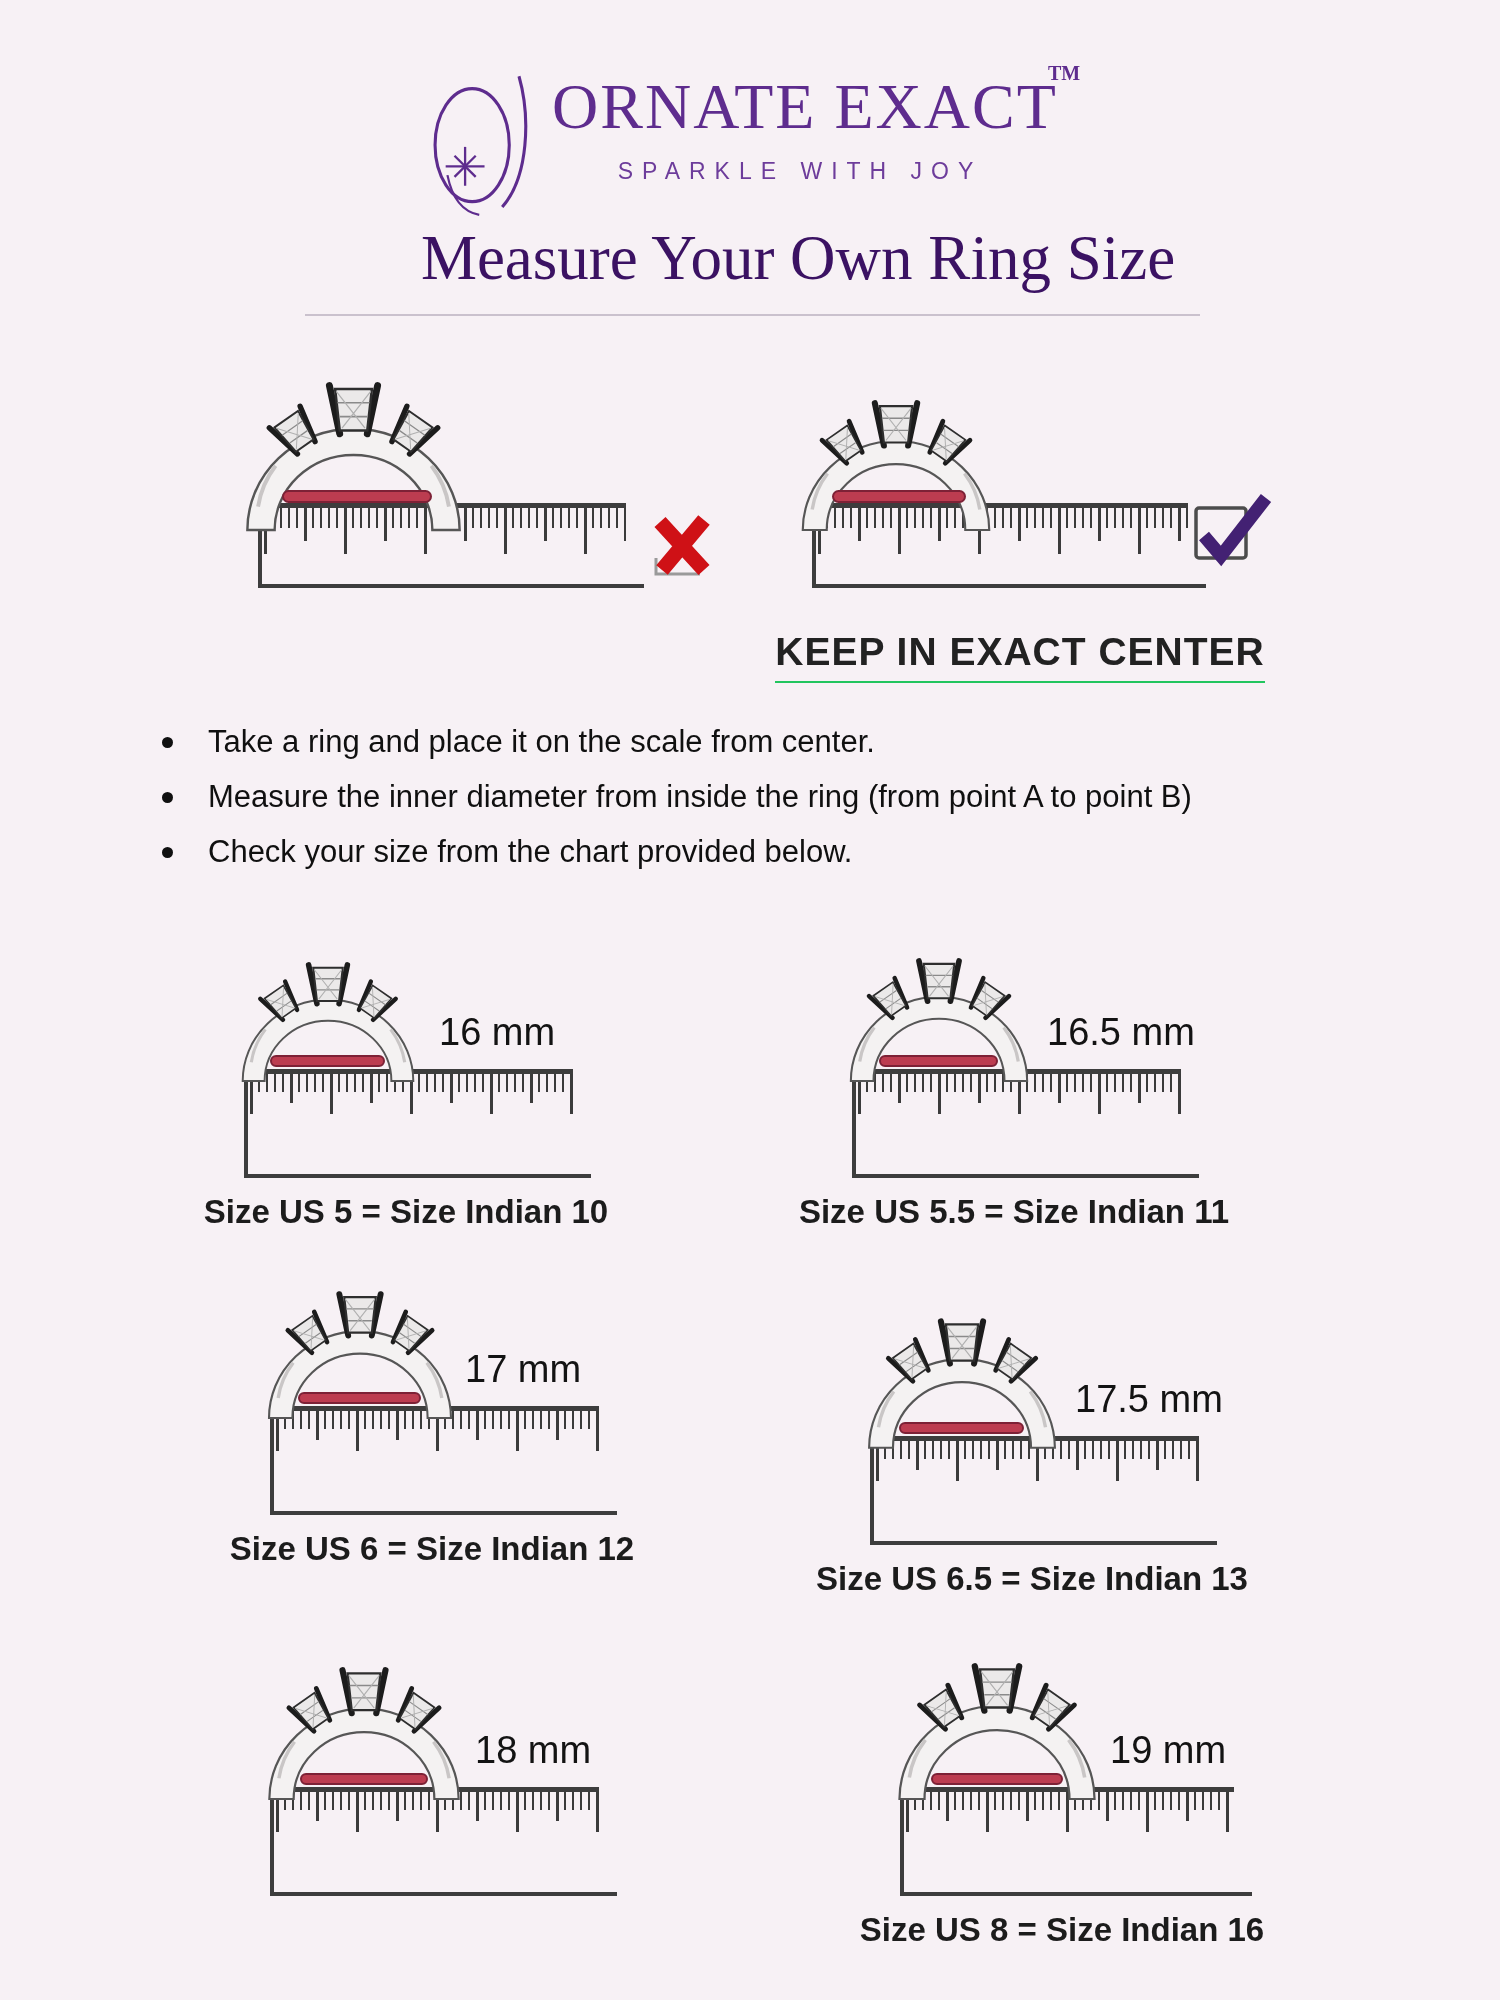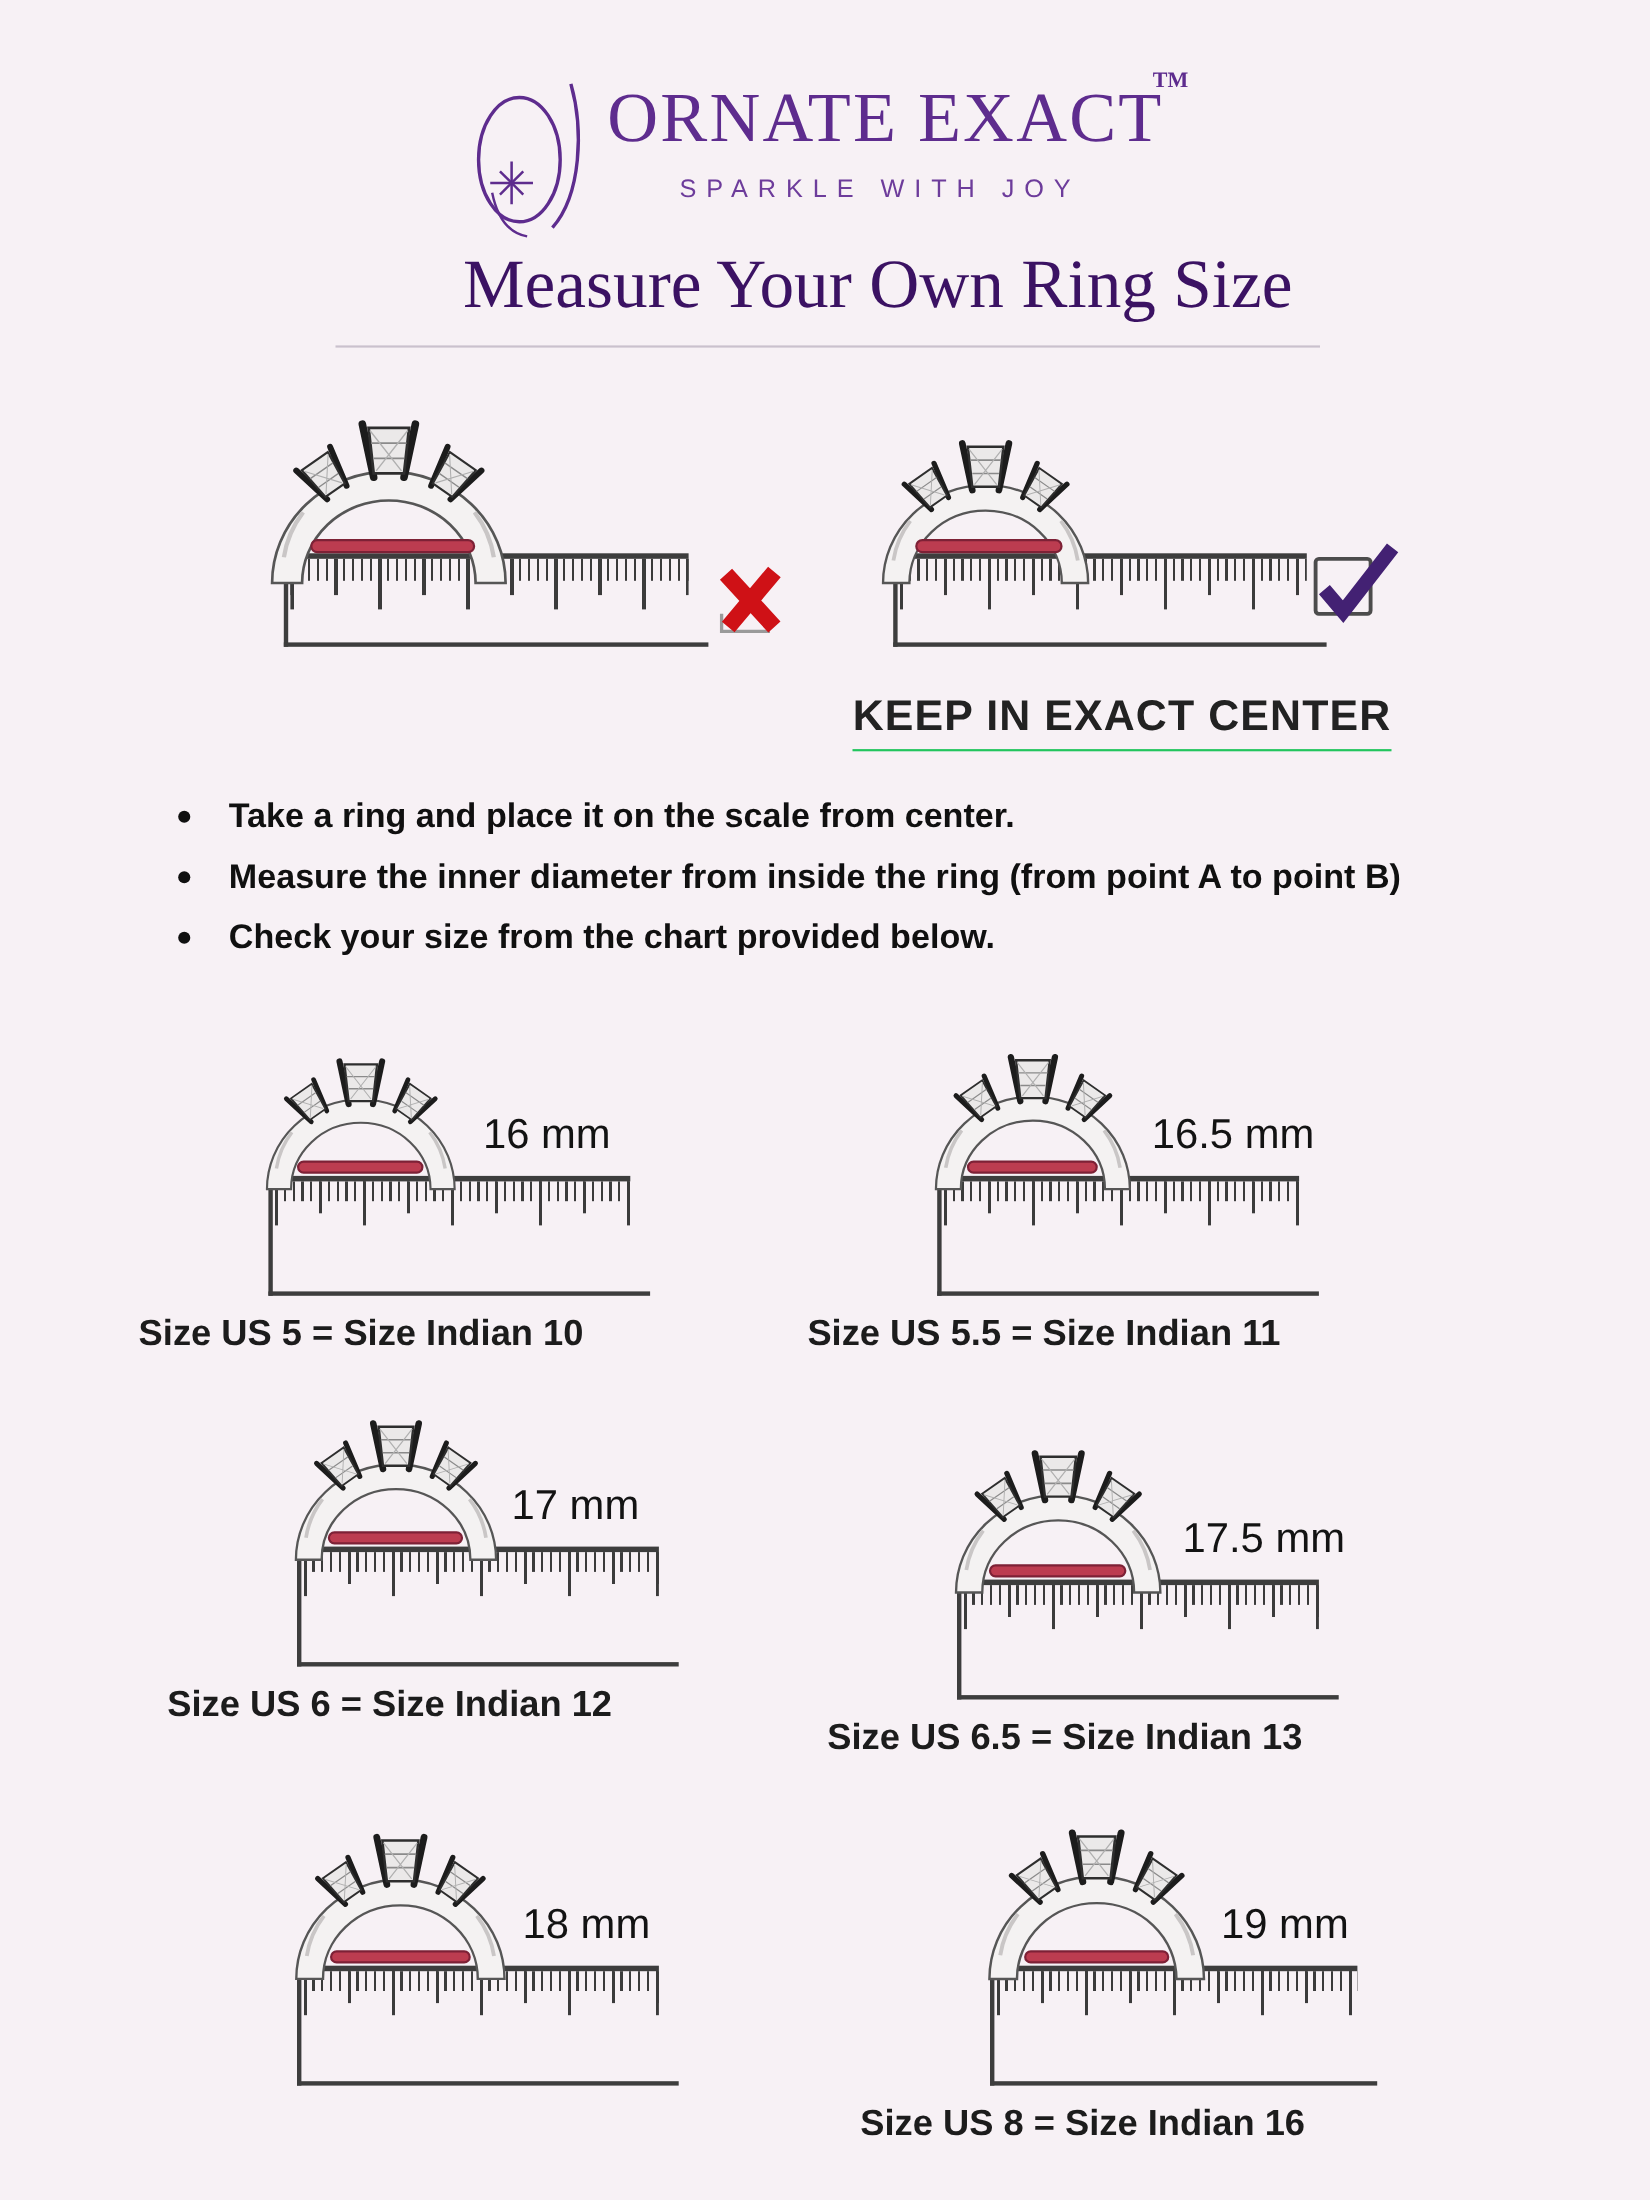--- a/index.html
+++ b/index.html
@@ -63,31 +63,31 @@
   .ticks.small{height:40px;background-size:100% 18px,100% 29px,100% 40px;}
   .x-icon,.check-icon{position:absolute;overflow:visible;z-index:5;}
   .keep-note{
     position:absolute;left:770px;top:630px;width:500px;text-align:center;z-index:6;
   }
   .keep-note span{
     display:inline-block;font-size:39px;font-weight:bold;color:#222;
     letter-spacing:1px;border-bottom:2px solid #22c55e;padding-bottom:7px;white-space:nowrap;
   }
   
-  .bullets{position:absolute;left:162px;top:724px;width:1250px;list-style:none;margin:0;padding:0;font-weight:bold;}
+  .bullets{position:absolute;left:162px;top:724px;width:1250px;list-style:none;margin:0;padding:0;}
   .bullets li{display:flex;align-items:flex-start;margin-bottom:19px;font-size:31px;color:#101010;}
   .bullets .dot{flex:0 0 auto;width:11px;height:11px;border-radius:50%;background:#101010;margin:13px 35px 0 0;}
   
   .sizefig{position:absolute;width:520px;height:300px;}
   .sizefig .ruler{left:10px;top:119px;width:325px;height:104px;}
   .sizefig .mm{
     position:absolute;left:205px;top:61px;font-size:38px;font-weight:normal;color:#131313;white-space:nowrap;
   }
   .sizefig .caption{
-    position:absolute;left:-108px;top:243px;width:560px;text-align:left;
+    position:absolute;left:-108px;top:243px;width:560px;text-align:center;
     font-size:33px;font-weight:bold;color:#1c1c1c;white-space:nowrap;
   }
 </style>
 </head>
 <body>
 
 <svg width="0" height="0" style="position:absolute" aria-hidden="true">
   <defs>
     <g id="stone">
       <path class="prong" d="M-21,-24 L-12,18"></path>

